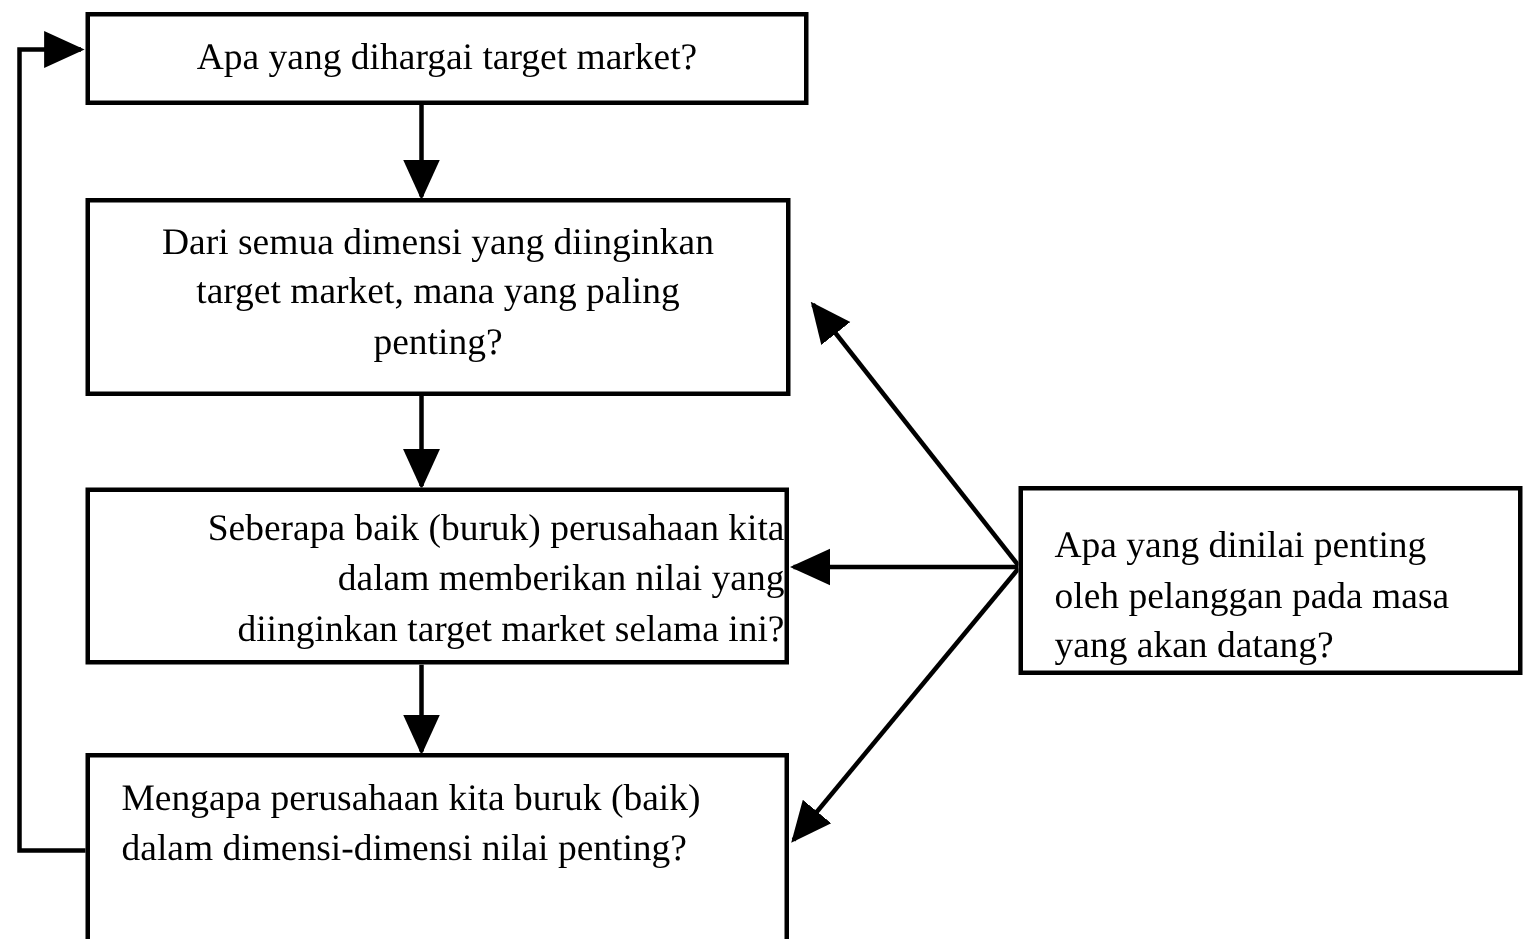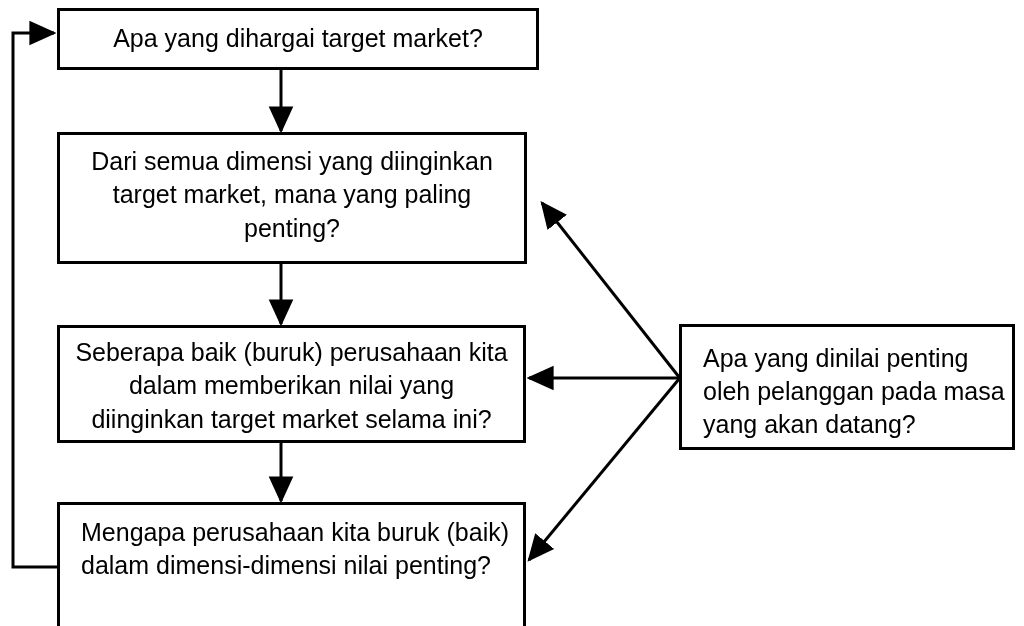--- a/index.html
+++ b/index.html
@@ -7,21 +7,21 @@
     margin: 0;
     padding: 0;
     background: #ffffff;
   }
   #canvas {
     position: relative;
     width: 1024px;
     height: 626px;
     background: #ffffff;
     overflow: hidden;
-    font-family: Liberation Sans, sans-serif;
+    font-family: Liberation Serif, serif;
   }
   .node {
     position: absolute;
     box-sizing: border-box;
     border: 3px solid #000000;
     background: #ffffff;
     color: #000000;
     display: flex;
     z-index: 2;
   }
@@ -58,42 +58,42 @@
   
   #node-3 {
     left: 57px;
     top: 325px;
     width: 469px;
     height: 118px;
     align-items: flex-start;
     justify-content: center;
     padding-top: 8px;
   }
-  #node-3 .node-text { text-align: center; }
+  #node-3 .node-text { text-align: right; }
 
   
   #node-4 {
     left: 57px;
     top: 502px;
     width: 469px;
     height: 141px;
     align-items: flex-start;
     justify-content: flex-start;
     padding-top: 11px;
     padding-left: 21px;
   }
   #node-4 .node-text { text-align: left; }
 
   
   #node-5 {
     left: 679px;
     top: 324px;
     width: 336px;
     height: 126px;
-    align-items: center;
+    align-items: flex-end;
     justify-content: flex-start;
     padding-top: 9px;
     padding-left: 21px;
   }
   #node-5 .node-text { text-align: left; }
 
   #edges {
     position: absolute;
     left: 0;
     top: 0;

